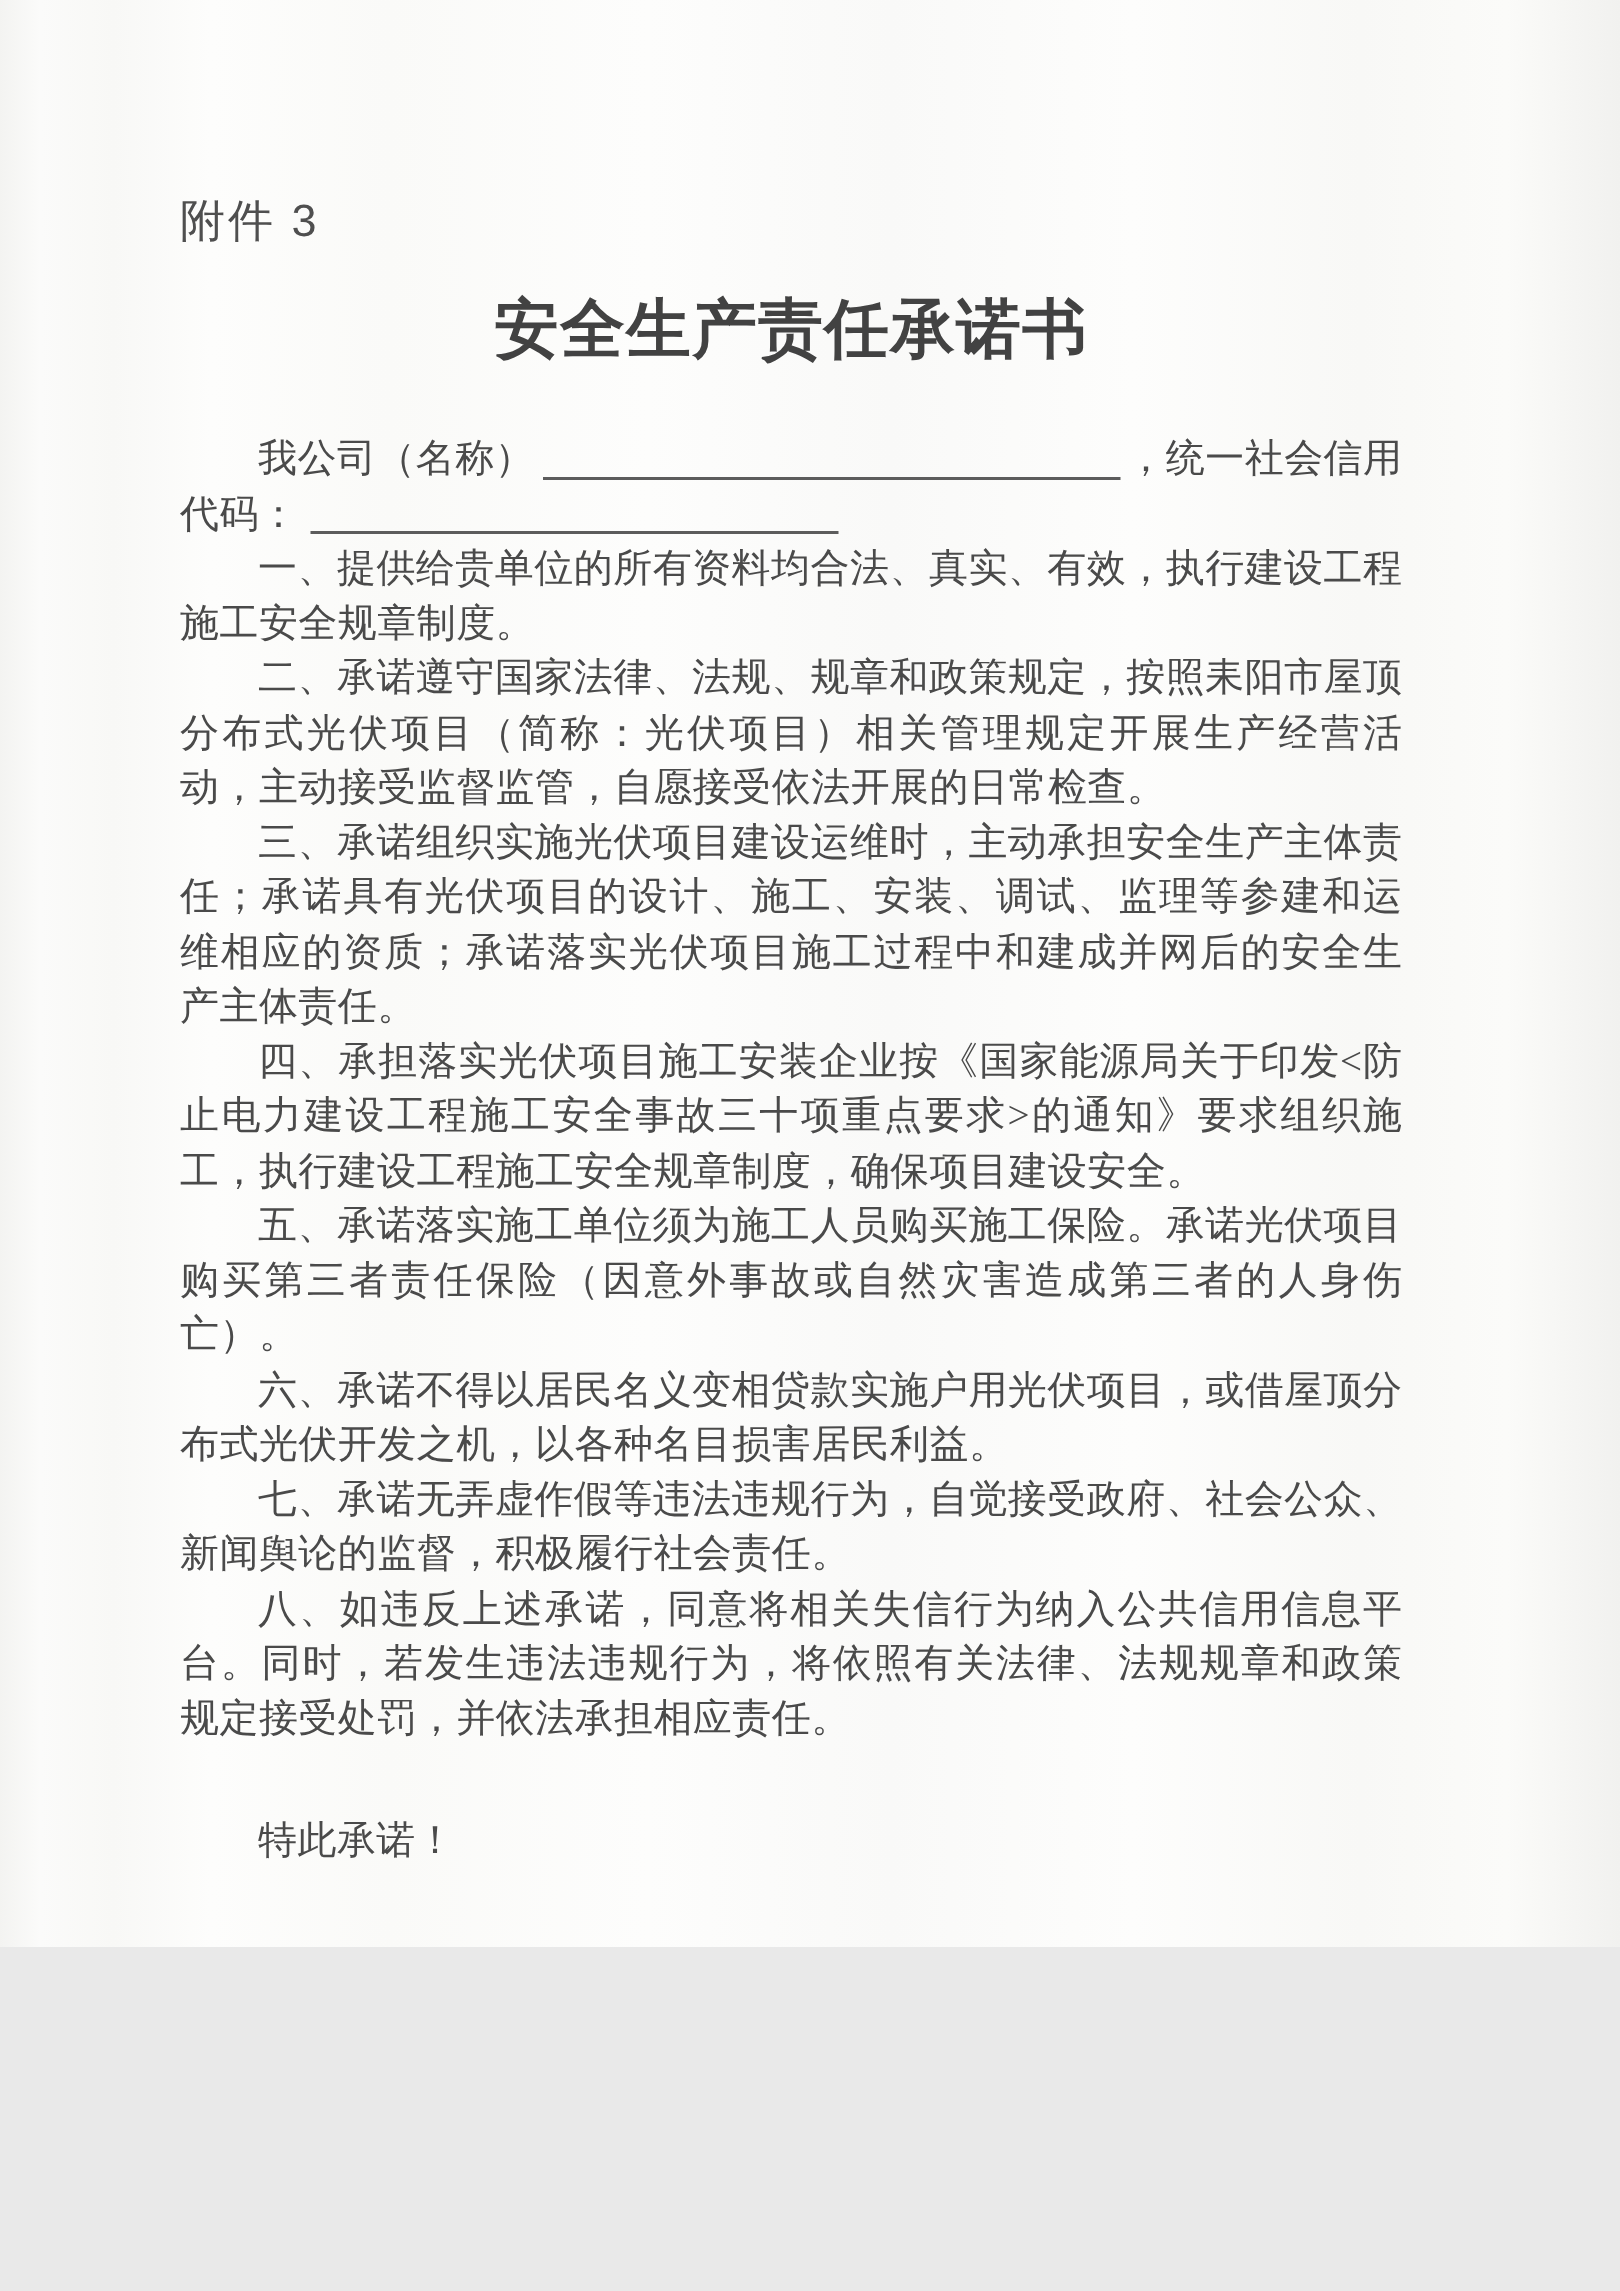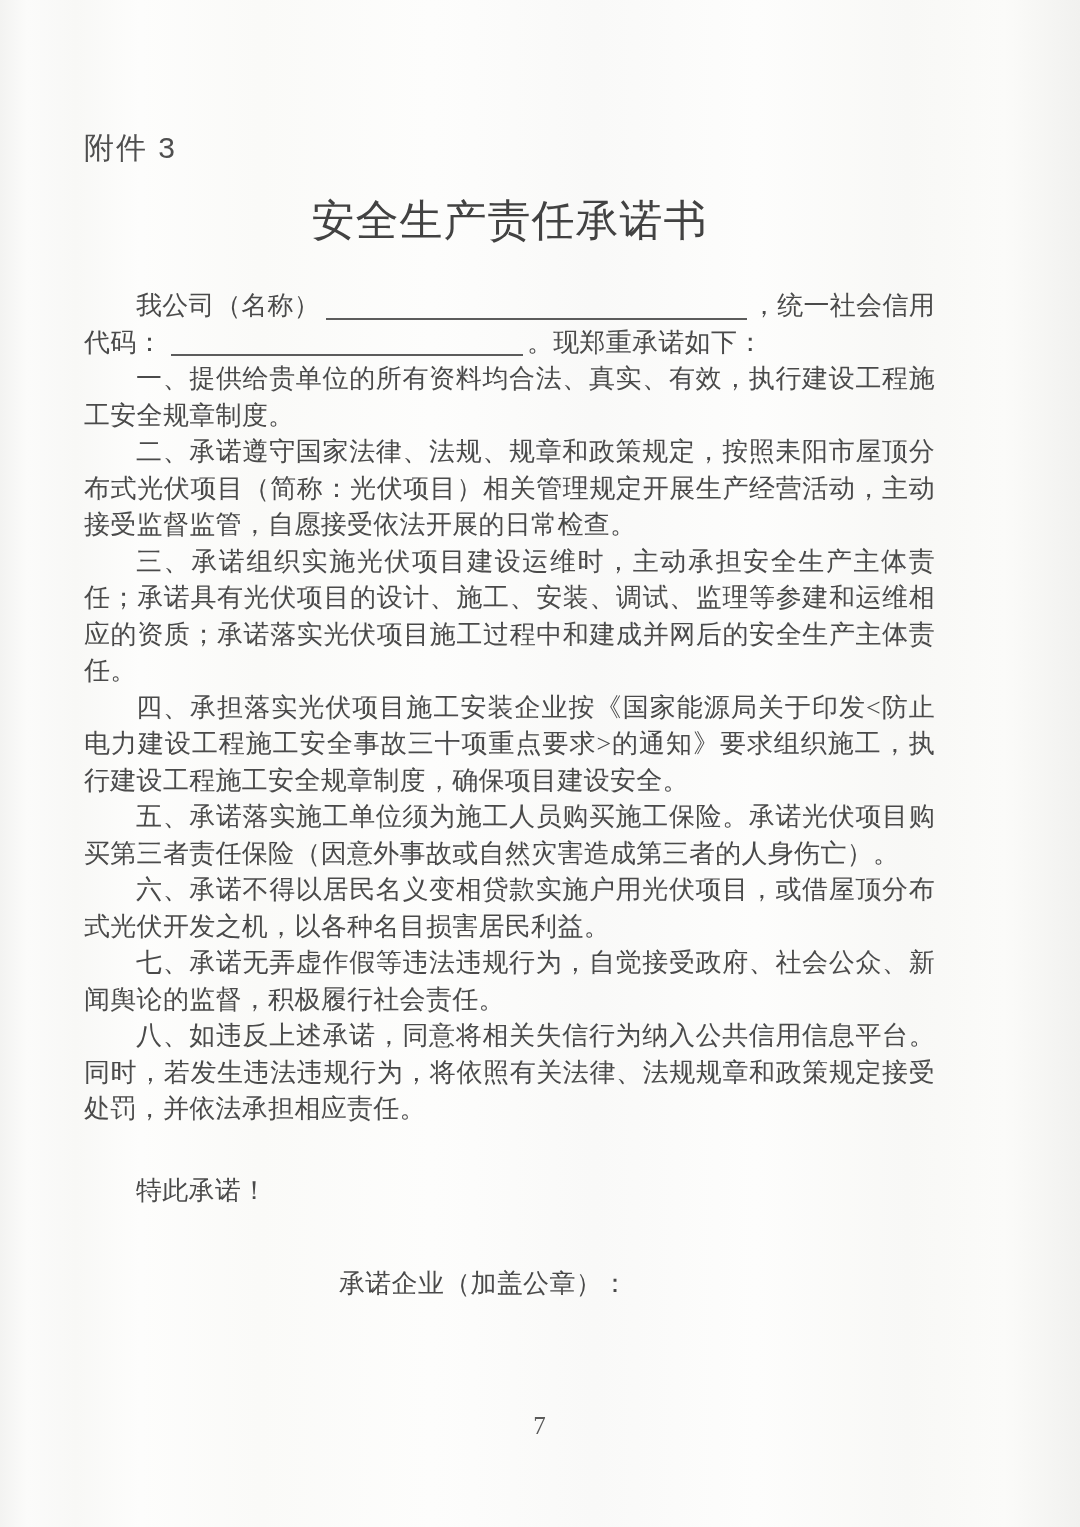--- a/index.html
+++ b/index.html
@@ -4,44 +4,44 @@
 <style>
   * { margin: 0; padding: 0; box-sizing: border-box; }
   html, body { background: #e9e9e9; }
   body {
     width: 1080px;
     font-family: "Liberation Serif", serif;
   }
   .page {
     position: relative;
     width: 1080px;
-    height: 1527px;
+    height: 1298px;
     margin: 0 auto;
     color: #4a4a4a;
     background:
       linear-gradient(90deg,
         #f3f3f1 0%, #fbfbfa 2.5%, #f8f8f6 7%, #fdfdfc 13%,
         #fafaf8 24%, #fdfdfc 40%, #f9f9f8 55%, #fdfdfc 70%,
         #f8f8f6 84%, #fbfbf9 93%, #f1f1ef 100%);
-    padding: 128px 145px 0 84px;
+    padding: 128px 145px 0 120px;
     overflow: hidden;
   }
   .attachment {
     font-family: "Liberation Sans", sans-serif;
     font-size: 30px;
     line-height: 40px;
     color: #4f4f4f;
     letter-spacing: 2px;
   }
   .title {
     margin-top: 24px;
     text-align: center;
     font-size: 43px;
     line-height: 58px;
-    font-weight: 400;
+    font-weight: 700;
     color: #424242;
     letter-spacing: 1px;
   }
   .body {
     margin-top: 38px;
     font-size: 26px;
     line-height: 36.5px;
     letter-spacing: 0.3px;
   }
   .intro-line { display: flex; align-items: flex-end; white-space: nowrap; }
@@ -93,21 +93,20 @@
     <div class="intro-line">
       <span class="ind"></span>
       <span>我公司（名称）</span>
       <span class="blank blank-grow"></span>
       <span>，统一社会信用</span>
     </div>
 
     <div class="intro-line">
       <span>代码：</span>
       <span class="blank blank-code"></span>
-      <span>。现郑重承诺如下：</span>
     </div>
 
     <div>
         <p class="para">一、提供给贵单位的所有资料均合法、真实、有效，执行建设工程施工安全规章制度。</p>
         <p class="para">二、承诺遵守国家法律、法规、规章和政策规定，按照耒阳市屋顶分布式光伏项目（简称：光伏项目）相关管理规定开展生产经营活动，主动接受监督监管，自愿接受依法开展的日常检查。</p>
         <p class="para">三、承诺组织实施光伏项目建设运维时，主动承担安全生产主体责任；承诺具有光伏项目的设计、施工、安装、调试、监理等参建和运维相应的资质；承诺落实光伏项目施工过程中和建成并网后的安全生产主体责任。</p>
         <p class="para">四、承担落实光伏项目施工安装企业按《国家能源局关于印发&lt;防止电力建设工程施工安全事故三十项重点要求&gt;的通知》要求组织施工，执行建设工程施工安全规章制度，确保项目建设安全。</p>
         <p class="para">五、承诺落实施工单位须为施工人员购买施工保险。承诺光伏项目购买第三者责任保险（因意外事故或自然灾害造成第三者的人身伤亡）。</p>
         <p class="para">六、承诺不得以居民名义变相贷款实施户用光伏项目，或借屋顶分布式光伏开发之机，以各种名目损害居民利益。</p>
         <p class="para">七、承诺无弄虚作假等违法违规行为，自觉接受政府、社会公众、新闻舆论的监督，积极履行社会责任。</p>

